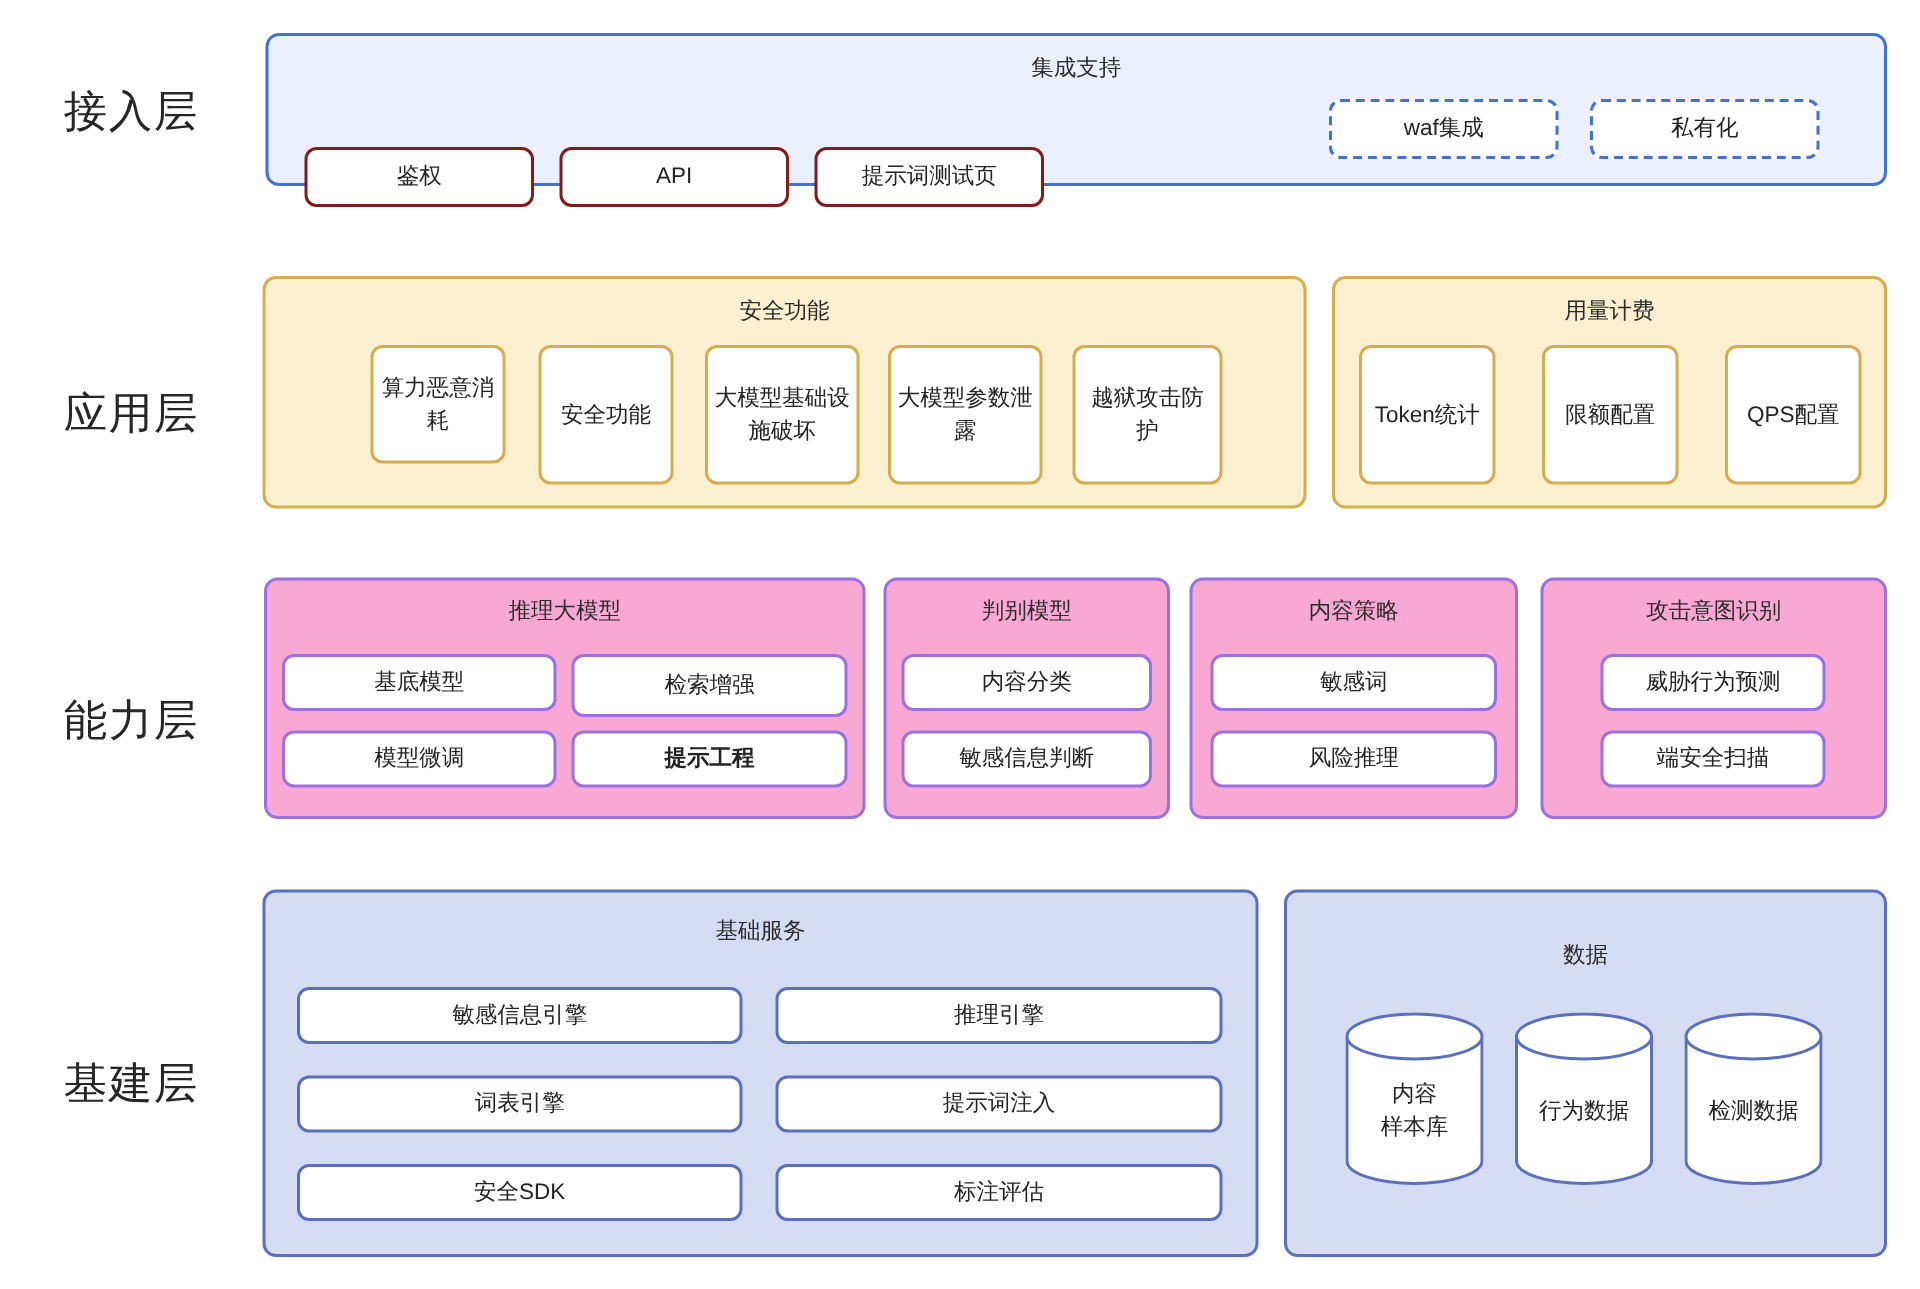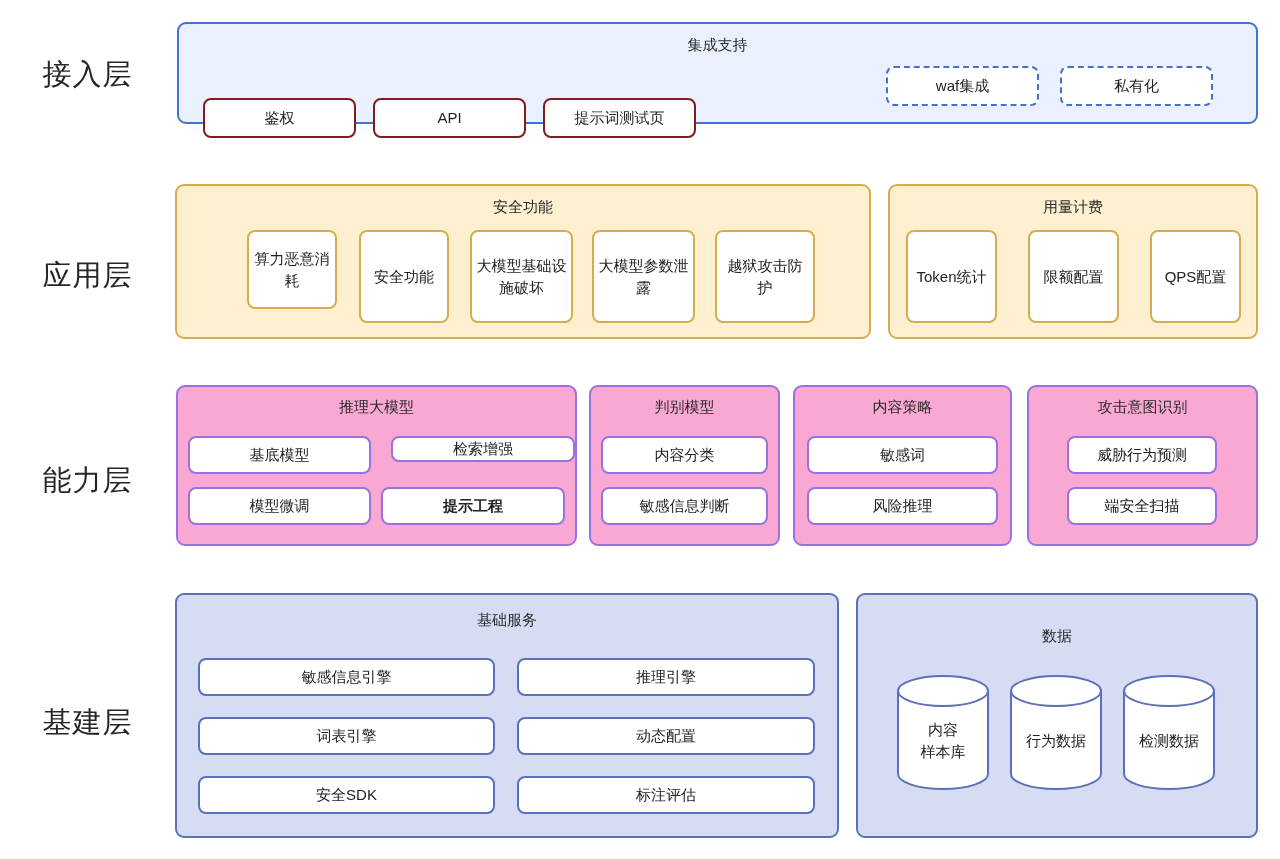--- a/index.html
+++ b/index.html
@@ -127,21 +127,21 @@
   <div class="box b-yellow" style="left:906px; top:230px; width:91px; height:93px;">Token统计</div>
   <div class="box b-yellow" style="left:1028px; top:230px; width:91px; height:93px;">限额配置</div>
   <div class="box b-yellow" style="left:1150px; top:230px; width:91px; height:93px;">QPS配置</div>
 
   <div class="layer-label" style="top:461px;">能力层</div>
 
   <div class="group theme-purple" style="left:176px; top:385px; width:401px; height:161px;">
     <div class="group-title" style="top:11px;">推理大模型</div>
   </div>
   <div class="box b-purple" style="left:188px; top:436px; width:183px; height:38px;">基底模型</div>
-  <div class="box b-purple" style="left:391px; top:436px; width:184px; height:26px;">检索增强</div>
+  <div class="box b-purple" style="left:381px; top:436px; width:184px; height:42px;">检索增强</div>
   <div class="box b-purple" style="left:188px; top:487px; width:183px; height:38px;">模型微调</div>
   <div class="box b-purple" style="left:381px; top:487px; width:184px; height:38px;font-weight:bold;">提示工程</div>
 
   <div class="group theme-purple" style="left:589px; top:385px; width:191px; height:161px;">
     <div class="group-title" style="top:11px;">判别模型</div>
   </div>
   <div class="box b-purple" style="left:601px; top:436px; width:167px; height:38px;">内容分类</div>
   <div class="box b-purple" style="left:601px; top:487px; width:167px; height:38px;">敏感信息判断</div>
 
   <div class="group theme-purple" style="left:793px; top:385px; width:219px; height:161px;">
@@ -157,21 +157,21 @@
   <div class="box b-purple" style="left:1067px; top:487px; width:150px; height:38px;">端安全扫描</div>
 
   <div class="layer-label" style="top:703px;">基建层</div>
 
   <div class="group theme-indigo" style="left:175px; top:593px; width:664px; height:245px;">
     <div class="group-title" style="top:16px;">基础服务</div>
   </div>
   <div class="box b-indigo" style="left:198px; top:658px; width:297px; height:38px;">敏感信息引擎</div>
   <div class="box b-indigo" style="left:517px; top:658px; width:298px; height:38px;">推理引擎</div>
   <div class="box b-indigo" style="left:198px; top:717px; width:297px; height:38px;">词表引擎</div>
-  <div class="box b-indigo" style="left:517px; top:717px; width:298px; height:38px;">动态配置</div>
+  <div class="box b-indigo" style="left:517px; top:717px; width:298px; height:38px;">提示词注入</div>
   <div class="box b-indigo" style="left:198px; top:776px; width:297px; height:38px;">安全SDK</div>
   <div class="box b-indigo" style="left:517px; top:776px; width:298px; height:38px;">标注评估</div>
 
   <div class="group theme-indigo" style="left:856px; top:593px; width:402px; height:245px;">
     <div class="group-title" style="top:32px;">数据</div>
   </div>
 
   <div class="cyl" style="left:897px; top:675px; width:92px; height:115px;">
     <svg width="92" height="115" viewBox="0 0 92 115">
       <path d="M1 16 L1 99 A45 15 0 0 0 91 99 L91 16 Z" fill="#ffffff" stroke="#5b70bb" stroke-width="2"></path>

